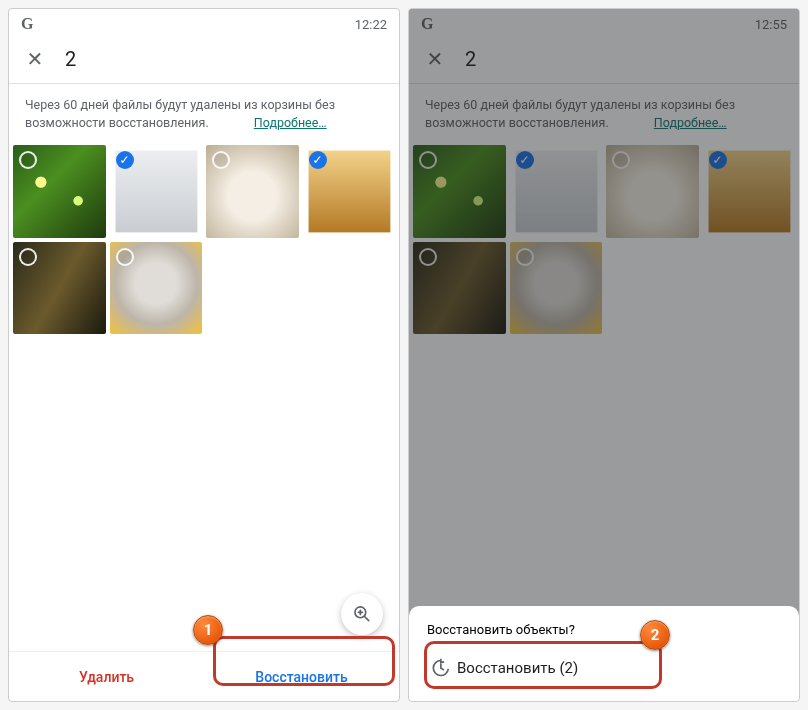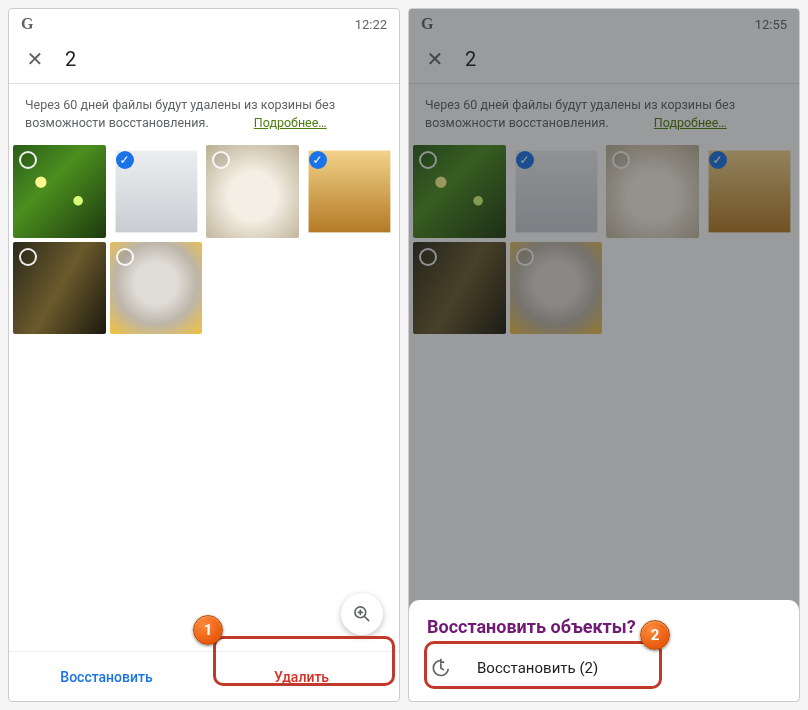--- a/index.html
+++ b/index.html
@@ -54,21 +54,21 @@
   .count {
     font-size: 20px;
     color: #202124;
   }
   .banner {
     padding: 12px 16px 10px;
     font-size: 12.5px;
     color: #5f6368;
     line-height: 1.4;
   }
-  .banner a { color: #4d7c0f; text-decoration: underline; padding-left: 42px; }
+  .banner a { color: #0f766e; text-decoration: underline; padding-left: 42px; }
   .grid {
     padding: 4px;
     display: flex;
     flex-wrap: wrap;
     gap: 4px;
   }
   .thumb {
     width: calc(25% - 3px);
     aspect-ratio: 1/1;
     position: relative;
@@ -143,29 +143,28 @@
   }
   .sheet {
     position: absolute;
     left: 0; right: 0; bottom: 0;
     background: #fff;
     border-top-left-radius: 10px;
     border-top-right-radius: 10px;
     padding: 16px 18px 14px;
   }
   .sheet-title {
-    font-size: 18px;
-    color: #701a75;
+    font-size: 13px;
+    color: #000000;
     margin-bottom: 14px;
-    font-weight: bold;
   }
   .sheet-action {
     display: flex;
     align-items: center;
-    gap: 26px;
+    gap: 6px;
     font-size: 15px;
     color: #202124;
     cursor: pointer;
     padding: 6px 2px 8px;
   }
   .sheet-action .ic {
     width: 22px; height: 22px;
     display: flex; align-items: center; justify-content: center;
     color: #5f6368;
   }
@@ -252,22 +251,22 @@
   <div class="zoom-fab">
     <svg width="20" height="20" viewBox="0 0 24 24">
       <circle cx="10" cy="10" r="6.5" fill="none" stroke="#5f6368" stroke-width="2"></circle>
       <line x1="15" y1="15" x2="20" y2="20" stroke="#5f6368" stroke-width="2" stroke-linecap="round"></line>
       <line x1="7.5" y1="10" x2="12.5" y2="10" stroke="#5f6368" stroke-width="2" stroke-linecap="round"></line>
       <line x1="10" y1="7.5" x2="10" y2="12.5" stroke="#5f6368" stroke-width="2" stroke-linecap="round"></line>
     </svg>
   </div>
 
   <div class="bottom-bar">
+    <div class="btn delete">Удалить</div>
     <div class="btn restore">Восстановить</div>
-    <div class="btn delete">Удалить</div>
   </div>
 </div>
 
 <div class="phone">
   <div class="status-bar">
     <span class="g-logo">G</span>
     <span>12:55</span>
   </div>
 
   <div class="app-bar">

